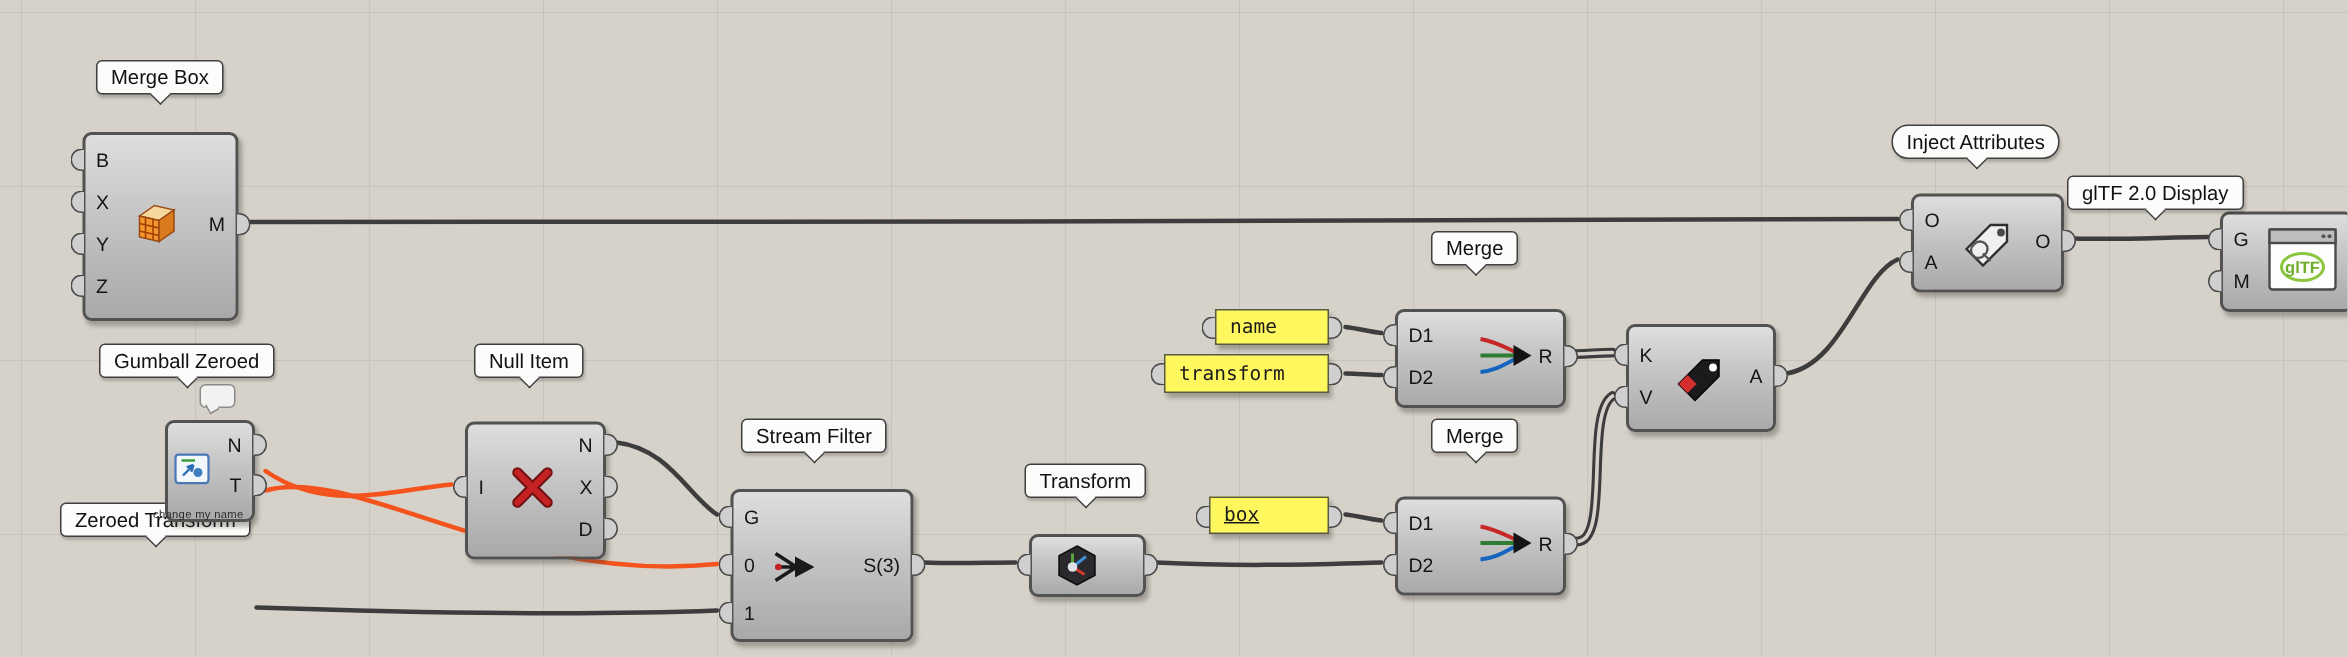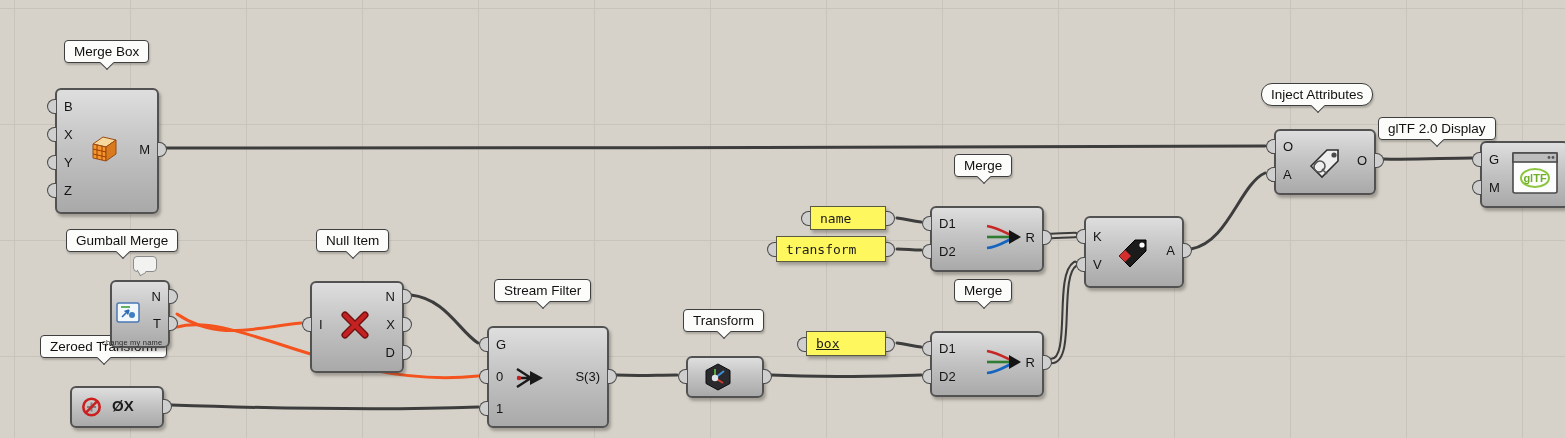--- a/index.html
+++ b/index.html
@@ -79,21 +79,21 @@
     <path class="w" d="M897,343 C906,344 912,346 921,347"></path>
     <path class="t1" d="M1051,236 C1060,236 1064,235 1075,235"></path>
     <path class="t2" d="M1051,236 C1060,236 1064,235 1075,235"></path>
     <path class="t1" d="M1051,361 C1074,362 1056,276 1075,264"></path>
     <path class="t2" d="M1051,361 C1074,362 1056,276 1075,264"></path>
     <path class="w" d="M1191,249 C1228,243 1240,184 1265,173"></path>
     <path class="w" d="M1383,159 C1414,160 1446,158 1472,158"></path>
   </svg>
 
   <div class="balloon" style="left:64px;top:40px;">Merge Box</div>
-  <div class="balloon" style="left:66px;top:229px;">Gumball Merge</div>
+  <div class="balloon" style="left:66px;top:229px;">Gumball Zeroed</div>
   <div class="balloon under" style="left:40px;top:335px;">Zeroed Transform</div>
   <div class="balloon" style="left:316px;top:229px;">Null Item</div>
   <div class="balloon" style="left:494px;top:279px;">Stream Filter</div>
   <div class="balloon" style="left:683px;top:309px;">Transform</div>
   <div class="balloon" style="left:954px;top:154px;">Merge</div>
   <div class="balloon" style="left:954px;top:279px;">Merge</div>
   <div class="balloon" style="left:1261px;top:83px;border-radius:11px;">Inject Attributes</div>
   <div class="balloon" style="left:1378px;top:97px;margin-top:20px;">glTF 2.0 Display</div>
 
   <div class="comp" style="left:55px;top:88px;width:100px;height:122px;">
@@ -127,31 +127,20 @@
         <path d="M5,8 h9" stroke="#3aa03a" stroke-width="1.6"></path>
       </svg>
     </span>
     <span class="port out" style="top:8px">N</span>
     <span class="port out" style="top:35px">T</span>
     <span class="nub r" style="top:7px"></span>
     <span class="nub r" style="top:34px"></span>
   </div>
   <div class="hint" style="left:102px;top:338px;">change my name</div>
 
-  <div class="comp" style="left:70px;top:386px;width:90px;height:38px;">
-    <span class="icon" style="left:8px;top:7px;">
-      <svg width="24" height="24" viewBox="0 0 24 24">
-        <path d="M7,12 h9 M11.5,7.5 v9" stroke="#808080" stroke-width="2" fill="none"></path>
-        <circle cx="11.5" cy="12" r="8.2" fill="none" stroke="#cc2020" stroke-width="2.6"></circle>
-        <line x1="5.2" y1="18.3" x2="17.8" y2="5.7" stroke="#cc2020" stroke-width="2.6"></line>
-      </svg>
-    </span>
-    <span class="value-label" style="left:40px;top:9px;">ØX</span>
-    <span class="nub r" style="top:11px"></span>
-  </div>
 
   <div class="comp" style="left:310px;top:281px;width:90px;height:88px;">
     <span class="nub l" style="top:34px"></span>
     <span class="port in" style="top:35px">I</span>
     <span class="icon" style="left:27px;top:26px;">
       <svg width="32" height="32" viewBox="0 0 32 32">
         <path d="M6,6 L26,26 M26,6 L6,26" stroke="#701010" stroke-width="7" stroke-linecap="round"></path>
         <path d="M6,6 L26,26 M26,6 L6,26" stroke="#c42222" stroke-width="4.4" stroke-linecap="round"></path>
       </svg>
     </span>

